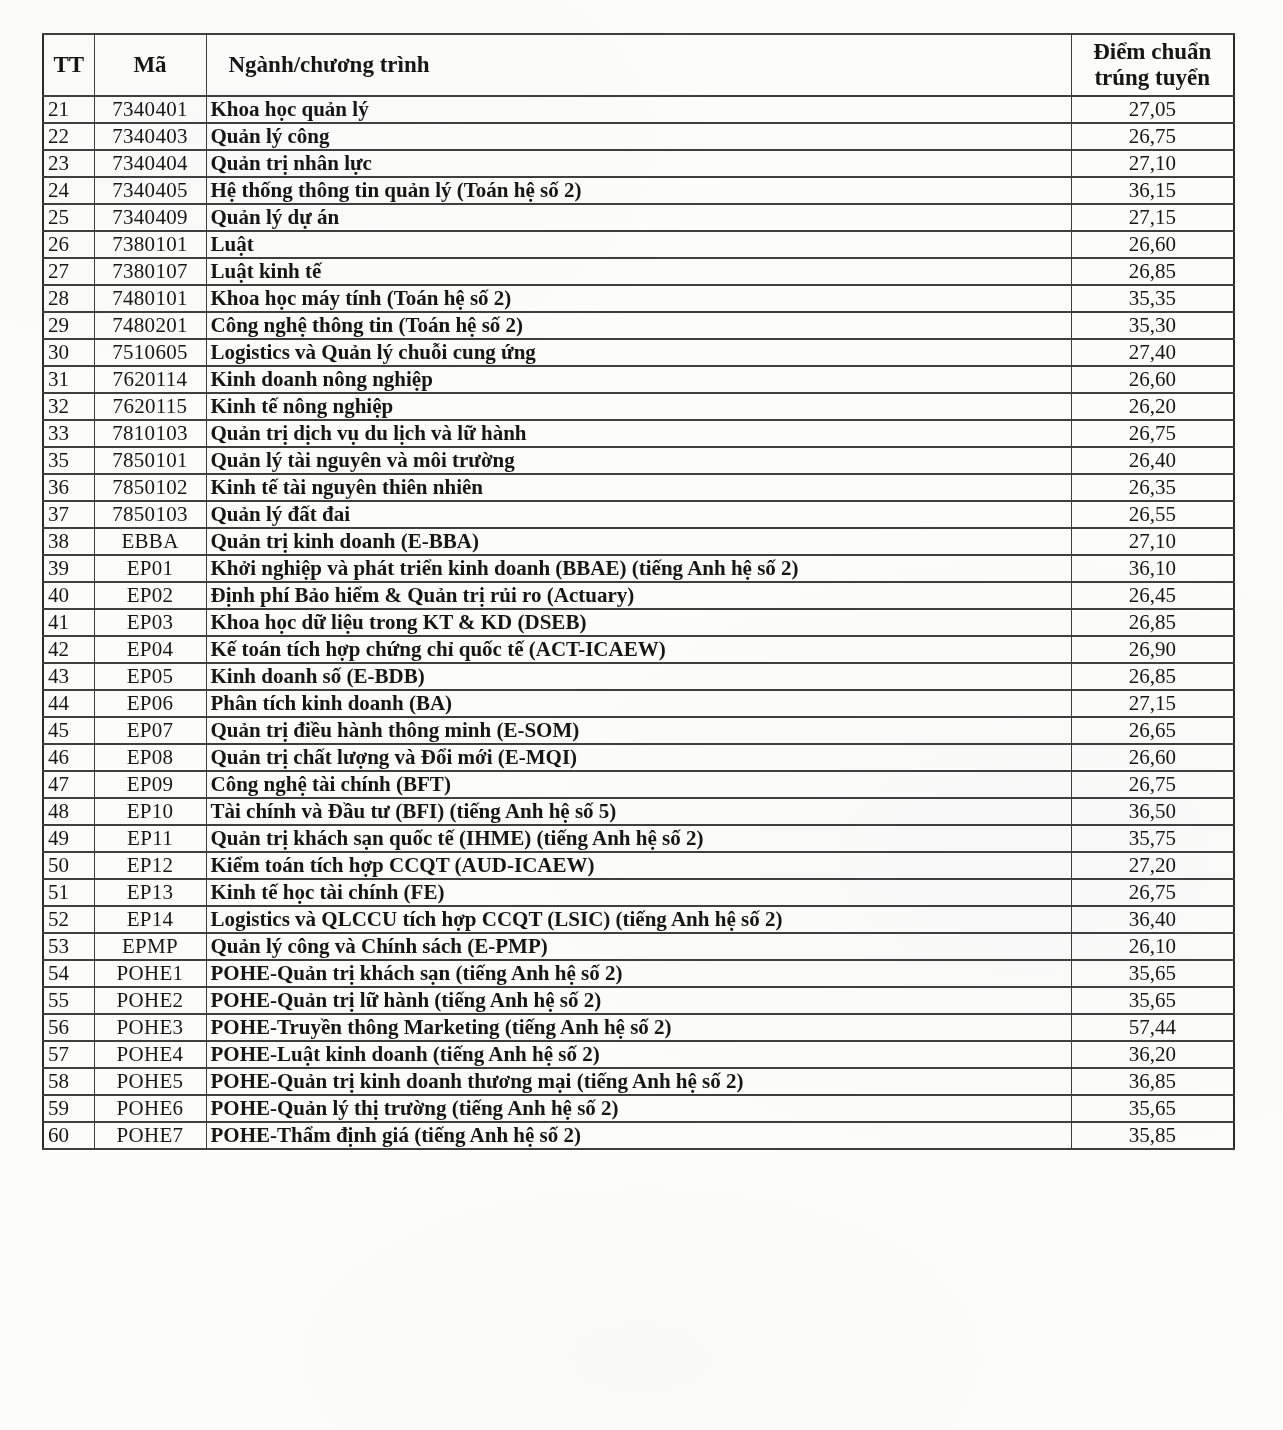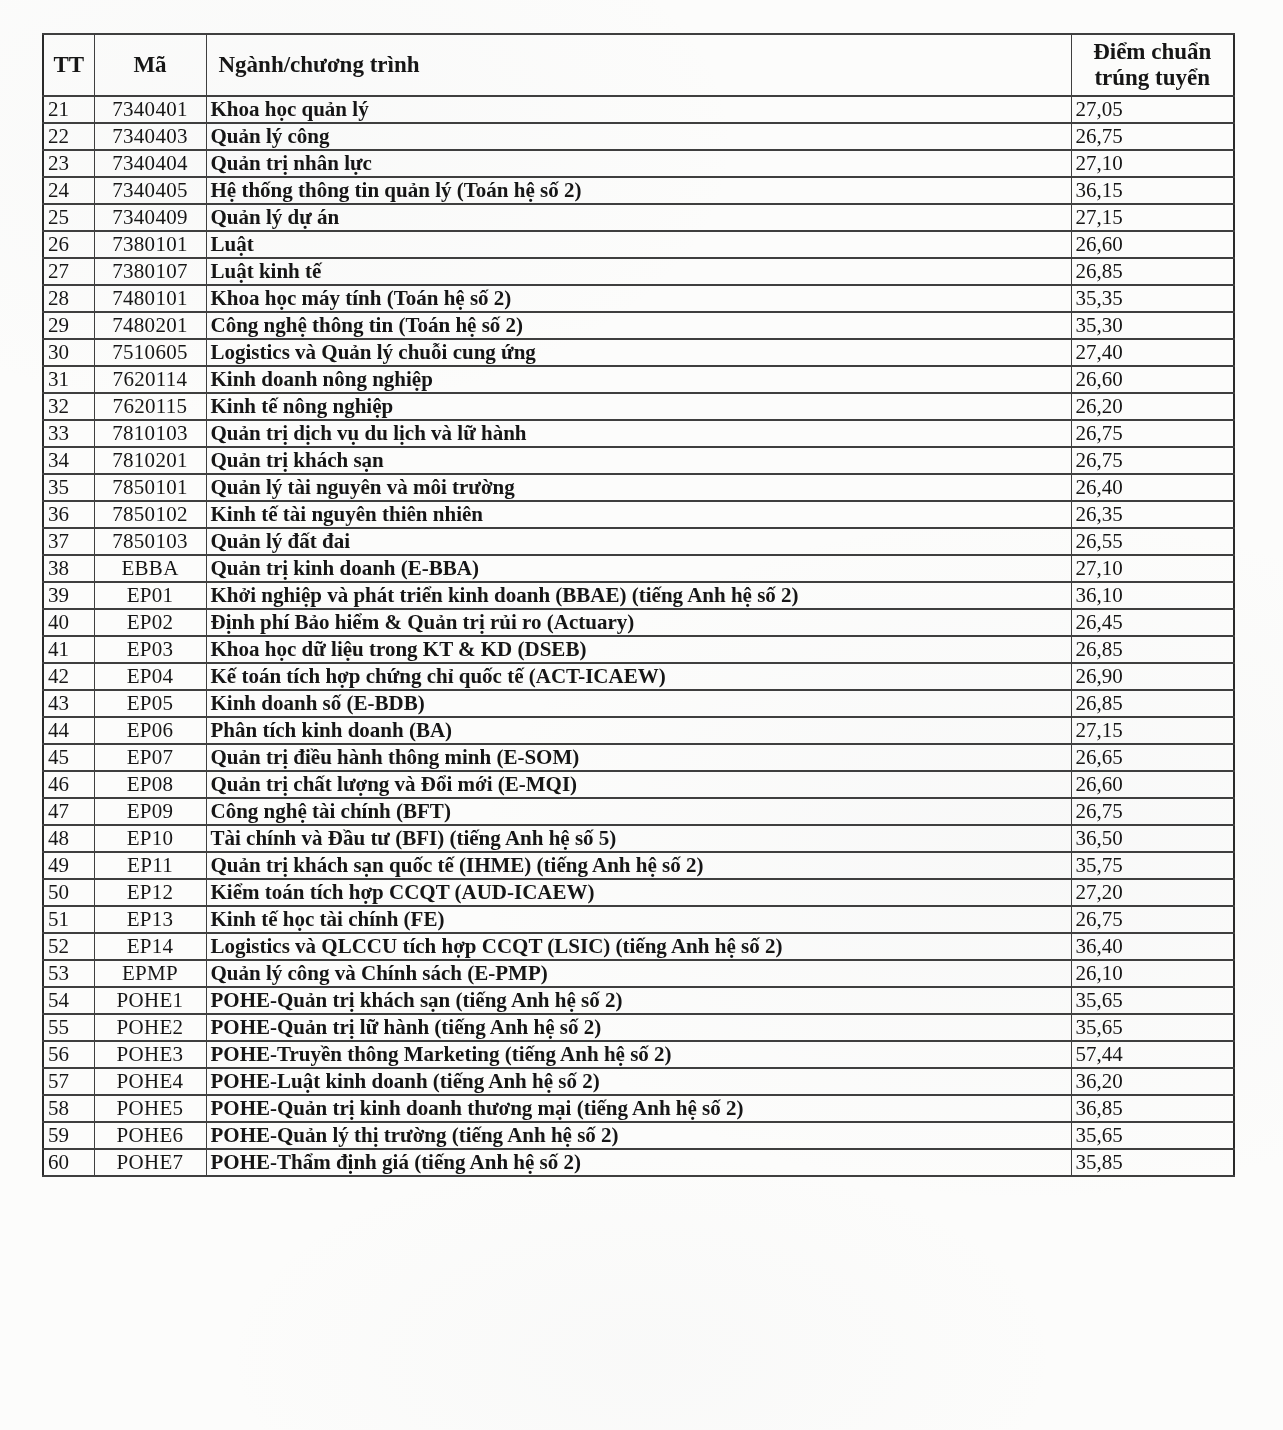--- a/index.html
+++ b/index.html
@@ -58,32 +58,32 @@
   }
   table.admission-table th {
     font-weight: bold;
     font-size: 23px;
     text-align: center;
     white-space: normal;
     line-height: 1.15;
   }
   table.admission-table th.h-prog {
     text-align: left;
-    padding-left: 12px;
+    padding-left: 22px;
   }
   table.admission-table th.h-score {
     padding: 0 14px;
   }
   table.admission-table td {
     font-size: 21px;
   }
   td.c-tt    { text-align: left; }
   td.c-code  { text-align: center; letter-spacing: 0.3px; }
   td.c-prog  { text-align: left; padding-left: 12px; font-weight: bold; }
-  td.c-score { }
+  td.c-score { text-align: center; }
 </style>
 </head>
 <body>
 
 <div class="scan-page">
   <table class="admission-table">
     <colgroup>
       <col class="col-tt">
       <col class="col-code">
       <col class="col-prog">
@@ -182,26 +182,20 @@
     <td class="c-score">26,20</td>
   </tr>
 
   <tr>
     <td class="c-tt">33</td>
     <td class="c-code">7810103</td>
     <td class="c-prog">Quản trị dịch vụ du lịch và lữ hành</td>
     <td class="c-score">26,75</td>
   </tr>
 
-  <tr>
-    <td class="c-tt">34</td>
-    <td class="c-code">7810201</td>
-    <td class="c-prog">Quản trị khách sạn</td>
-    <td class="c-score">26,75</td>
-  </tr>
 
   <tr>
     <td class="c-tt">35</td>
     <td class="c-code">7850101</td>
     <td class="c-prog">Quản lý tài nguyên và môi trường</td>
     <td class="c-score">26,40</td>
   </tr>
 
   <tr>
     <td class="c-tt">36</td>

